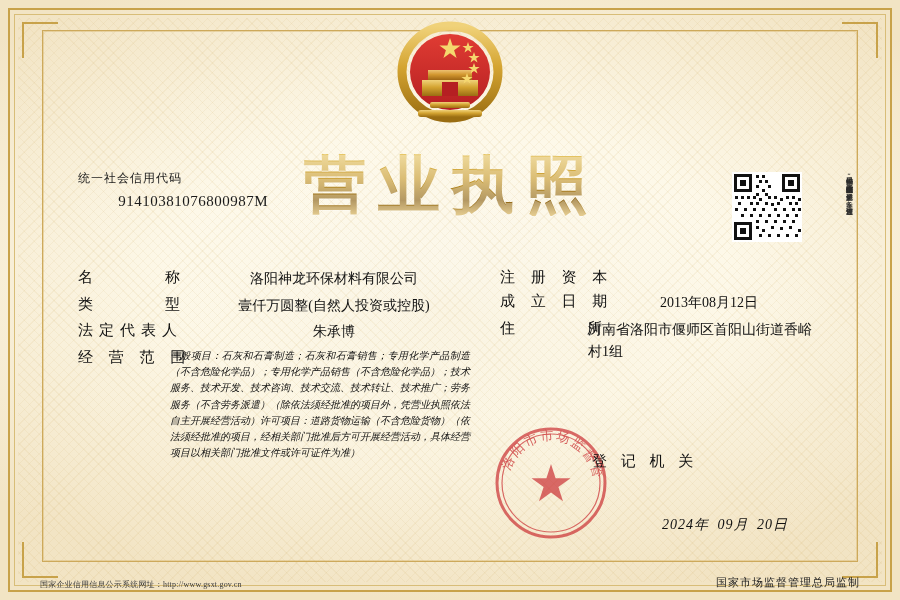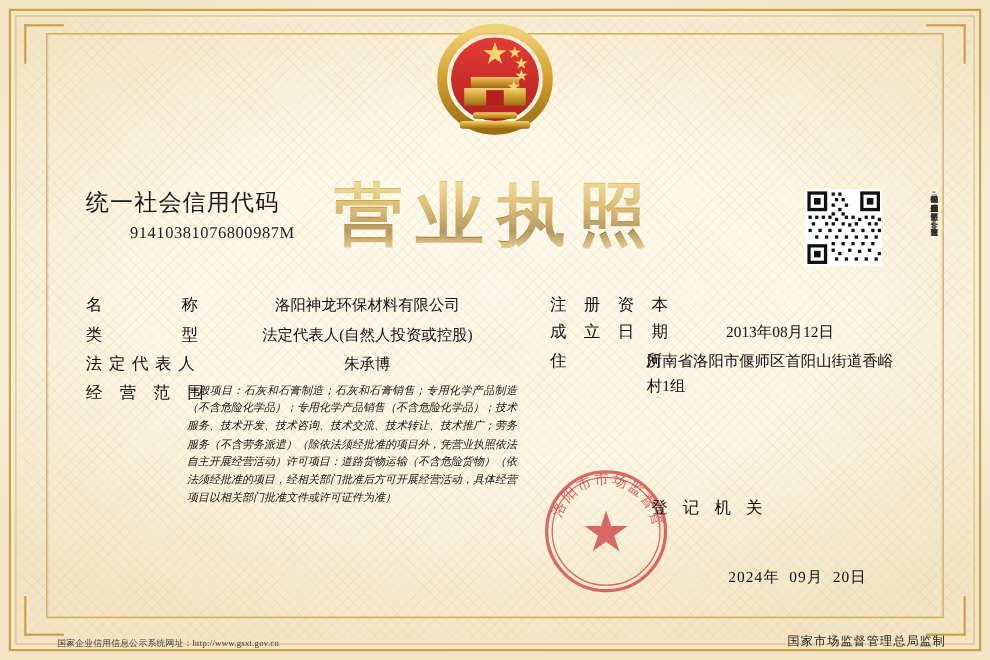--- a/index.html
+++ b/index.html
@@ -61,21 +61,21 @@
     top: 18px;
     transform: translateX(-50%);
     width: 132px;
     height: 116px;
   }
 
   
   .title {
     position: absolute;
     left: 262px;
-    top: 164px;
+    top: 154px;
     width: 380px;
     text-align: center;
     font-size: 62px;
     line-height: 1;
     letter-spacing: 12px;
     font-weight: bold;
     font-family: "DejaVu Serif", "Liberation Serif", serif;
     color: #b8860b;
     background: linear-gradient(180deg, #e7c768 0%, #c79a2c 40%, #8c6210 75%, #d9b356 100%);
     -webkit-background-clip: text;
@@ -86,21 +86,21 @@
 
   
   .credit-code {
     position: absolute;
     left: 78px;
     top: 170px;
     width: 190px;
     color: #1a1a1a;
   }
   .credit-code .cc-label {
-    font-size: 21px;
+    font-size: 12px;
     letter-spacing: 1px;
     margin-bottom: 6px;
   }
   .credit-code .cc-value {
     font-size: 15px;
     letter-spacing: .5px;
     font-family: "Liberation Serif", serif;
     text-align: right;
   }
 
@@ -185,37 +185,38 @@
     letter-spacing: 5px;
     color: #111;
   }
   .reg-date {
     position: absolute;
     left: 660px;
     top: 516px;
     font-size: 14px;
     color: #111;
     letter-spacing: 1px;
+    font-style: italic;
   }
   .reg-date span { margin: 0 2px; }
 
   
   .seal {
     position: absolute;
     left: 492px;
     top: 424px;
     width: 118px;
     height: 118px;
     opacity: .78;
   }
 
   
   .footer-left {
     position: absolute;
-    left: 52px;
+    left: 40px;
     bottom: 10px;
     font-size: 8px;
     color: #3a3a3a;
     letter-spacing: .2px;
   }
   .footer-right {
     position: absolute;
     right: 40px;
     bottom: 10px;
     font-size: 11px;
@@ -362,21 +363,21 @@
   </div>
   <div class="qr-note">扫描二维码登录“国家企业信用信息公示系统”了解更多登记、备案、许可监管信息。</div>
 
   <div class="left-col">
     <div class="row">
       <div class="label pad3">名　　称</div>
       <div class="value">洛阳神龙环保材料有限公司</div>
     </div>
     <div class="row">
       <div class="label pad3">类　　型</div>
-      <div class="value">法定代表人(自然人投资或控股)</div>
+      <div class="value">壹仟万圆整(自然人投资或控股)</div>
     </div>
     <div class="row">
       <div class="label">法定代表人</div>
       <div class="value">朱承博</div>
     </div>
     <div class="row">
       <div class="label">经 营 范 围</div>
       <div class="scope-text">一般项目：石灰和石膏制造；石灰和石膏销售；专用化学产品制造（不含危险化学品）；专用化学产品销售（不含危险化学品）；技术服务、技术开发、技术咨询、技术交流、技术转让、技术推广；劳务服务（不含劳务派遣）（除依法须经批准的项目外，凭营业执照依法自主开展经营活动）许可项目：道路货物运输（不含危险货物）（依法须经批准的项目，经相关部门批准后方可开展经营活动，具体经营项目以相关部门批准文件或许可证件为准）</div>
     </div>
   </div>

